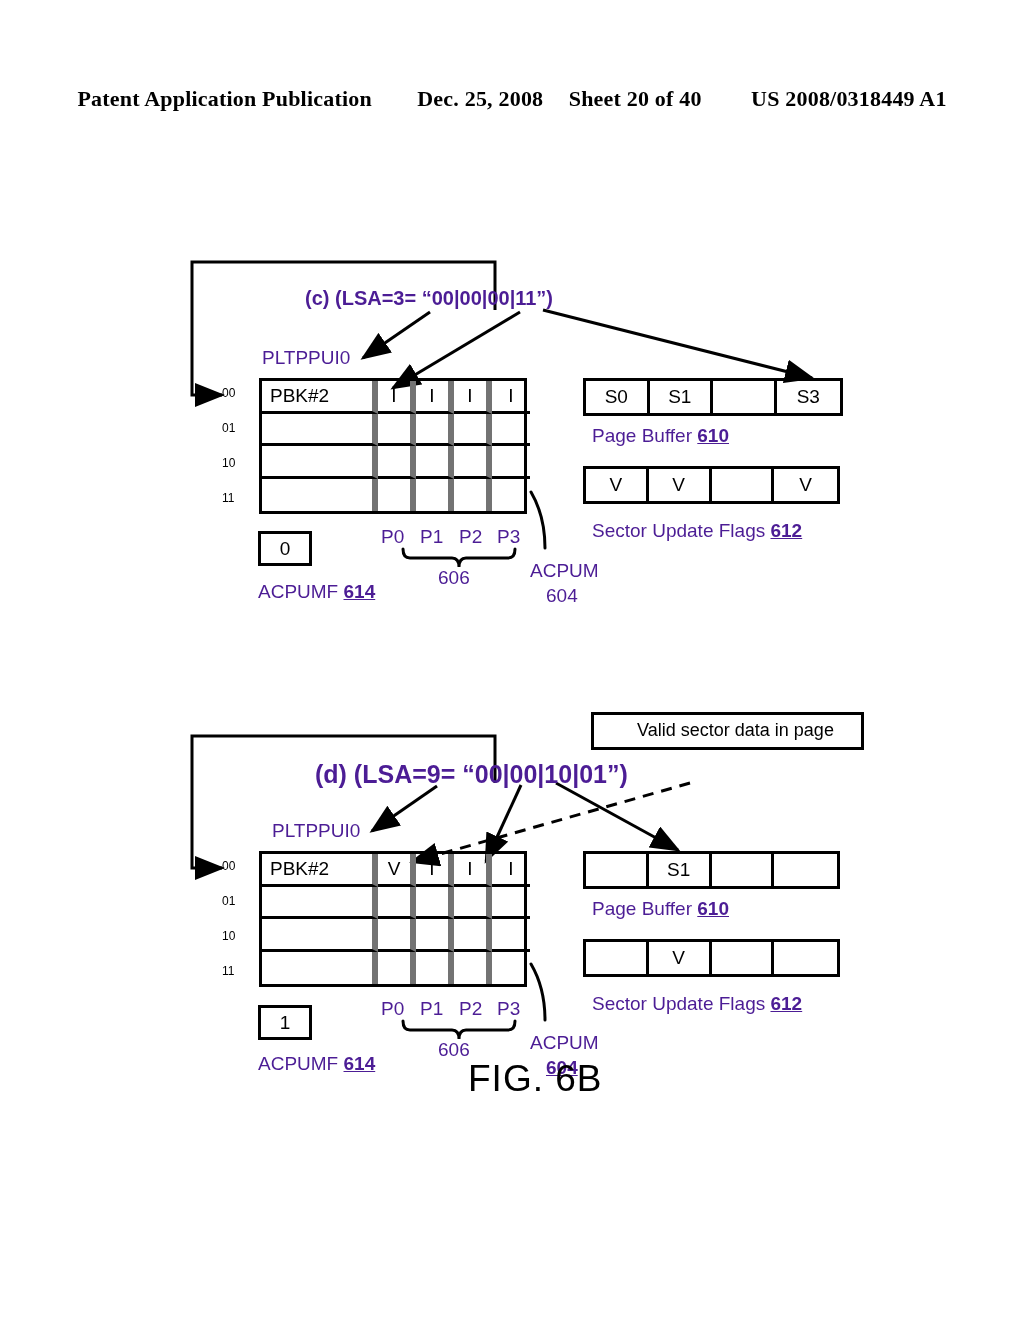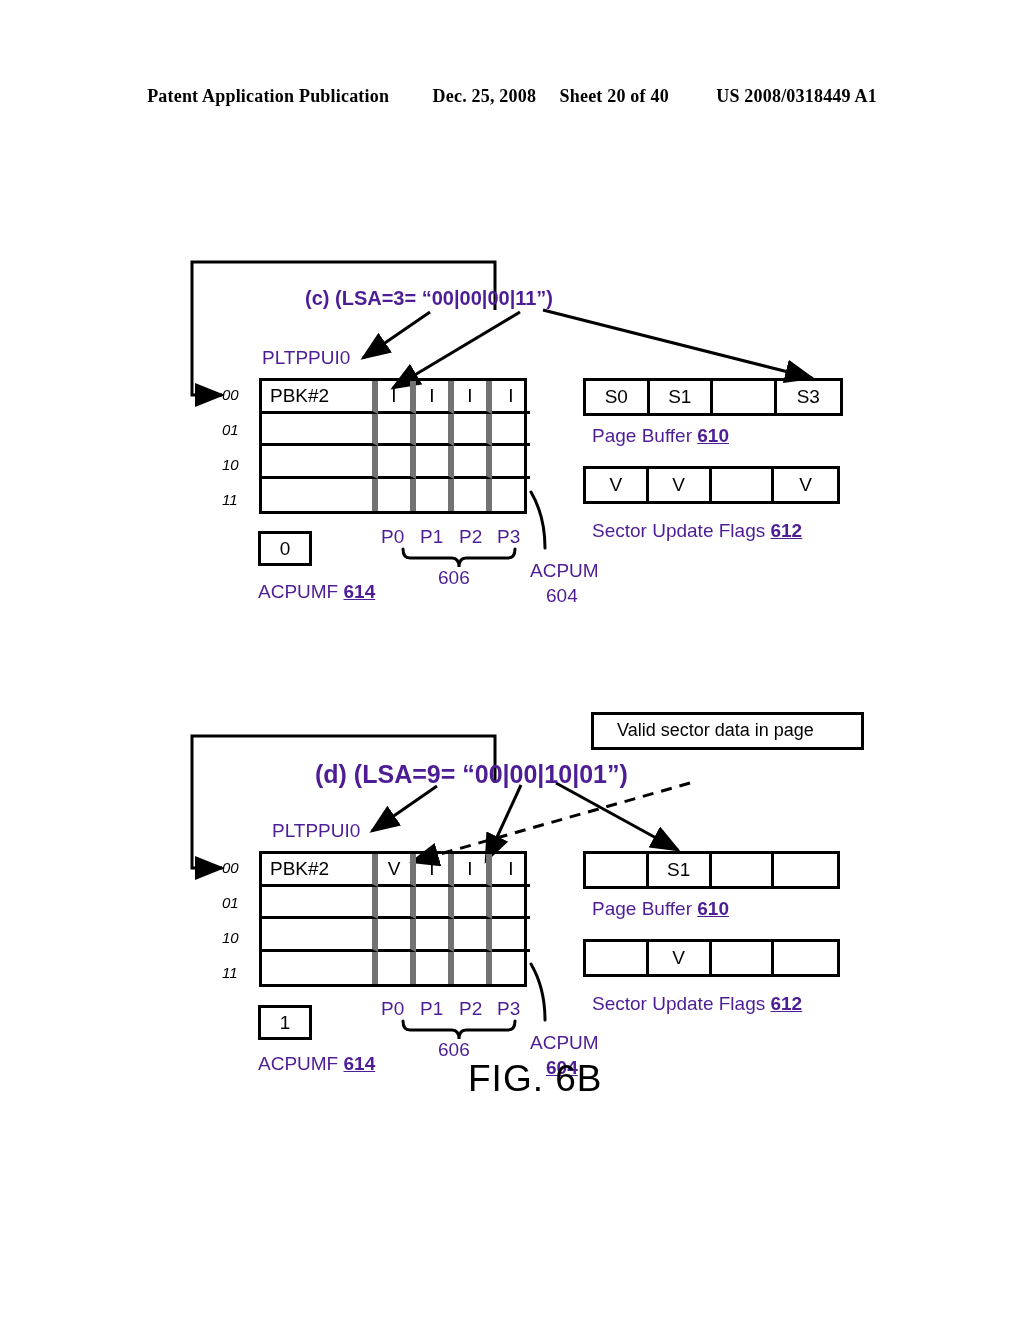--- a/index.html
+++ b/index.html
@@ -18,21 +18,21 @@
 
   
   .page-header {
     position: absolute;
     left: 0;
     top: 86px;
     width: 1024px;
     text-align: center;
     font-family: "Liberation Serif", serif;
     font-weight: bold;
-    font-size: 18px;
+    font-size: 22px;
     letter-spacing: 0.2px;
     white-space: nowrap;
   }
   .page-header .seg { display: inline-block; }
   .gap-lg { display: inline-block; width: 34px; }
   .gap-md { display: inline-block; width: 14px; }
   .gap-xl { display: inline-block; width: 38px; }
 
   
   .t {
@@ -70,24 +70,23 @@
   }
   .acpum-table .cell.flag {
     justify-content: center;
   }
   .acpum-table .cell.last-col { border-right: none; }
   .acpum-table .cell.last-row { border-bottom: none; }
 
   
   .row-label {
     position: absolute;
-    font-size: 15px;
+    font-size: 12px;
     font-family: "Liberation Sans", sans-serif;
     white-space: nowrap;
-    font-style: italic;
   }
 
   
   .strip {
     position: absolute;
     border: 3px solid #000;
     box-sizing: border-box;
     display: grid;
     grid-template-columns: repeat(4, 1fr);
   }
@@ -116,20 +115,21 @@
 
   
   .callout {
     position: absolute;
     border: 3px solid #000;
     box-sizing: border-box;
     padding: 4px 7px 5px 23px;
     font-size: 18px;
     line-height: 1.28;
     font-family: "Liberation Sans", sans-serif;
+    text-align: center;
   }
 
   
   .overlay {
     position: absolute;
     left: 0; top: 0;
     width: 1024px; height: 1320px;
     pointer-events: none;
   }
 

